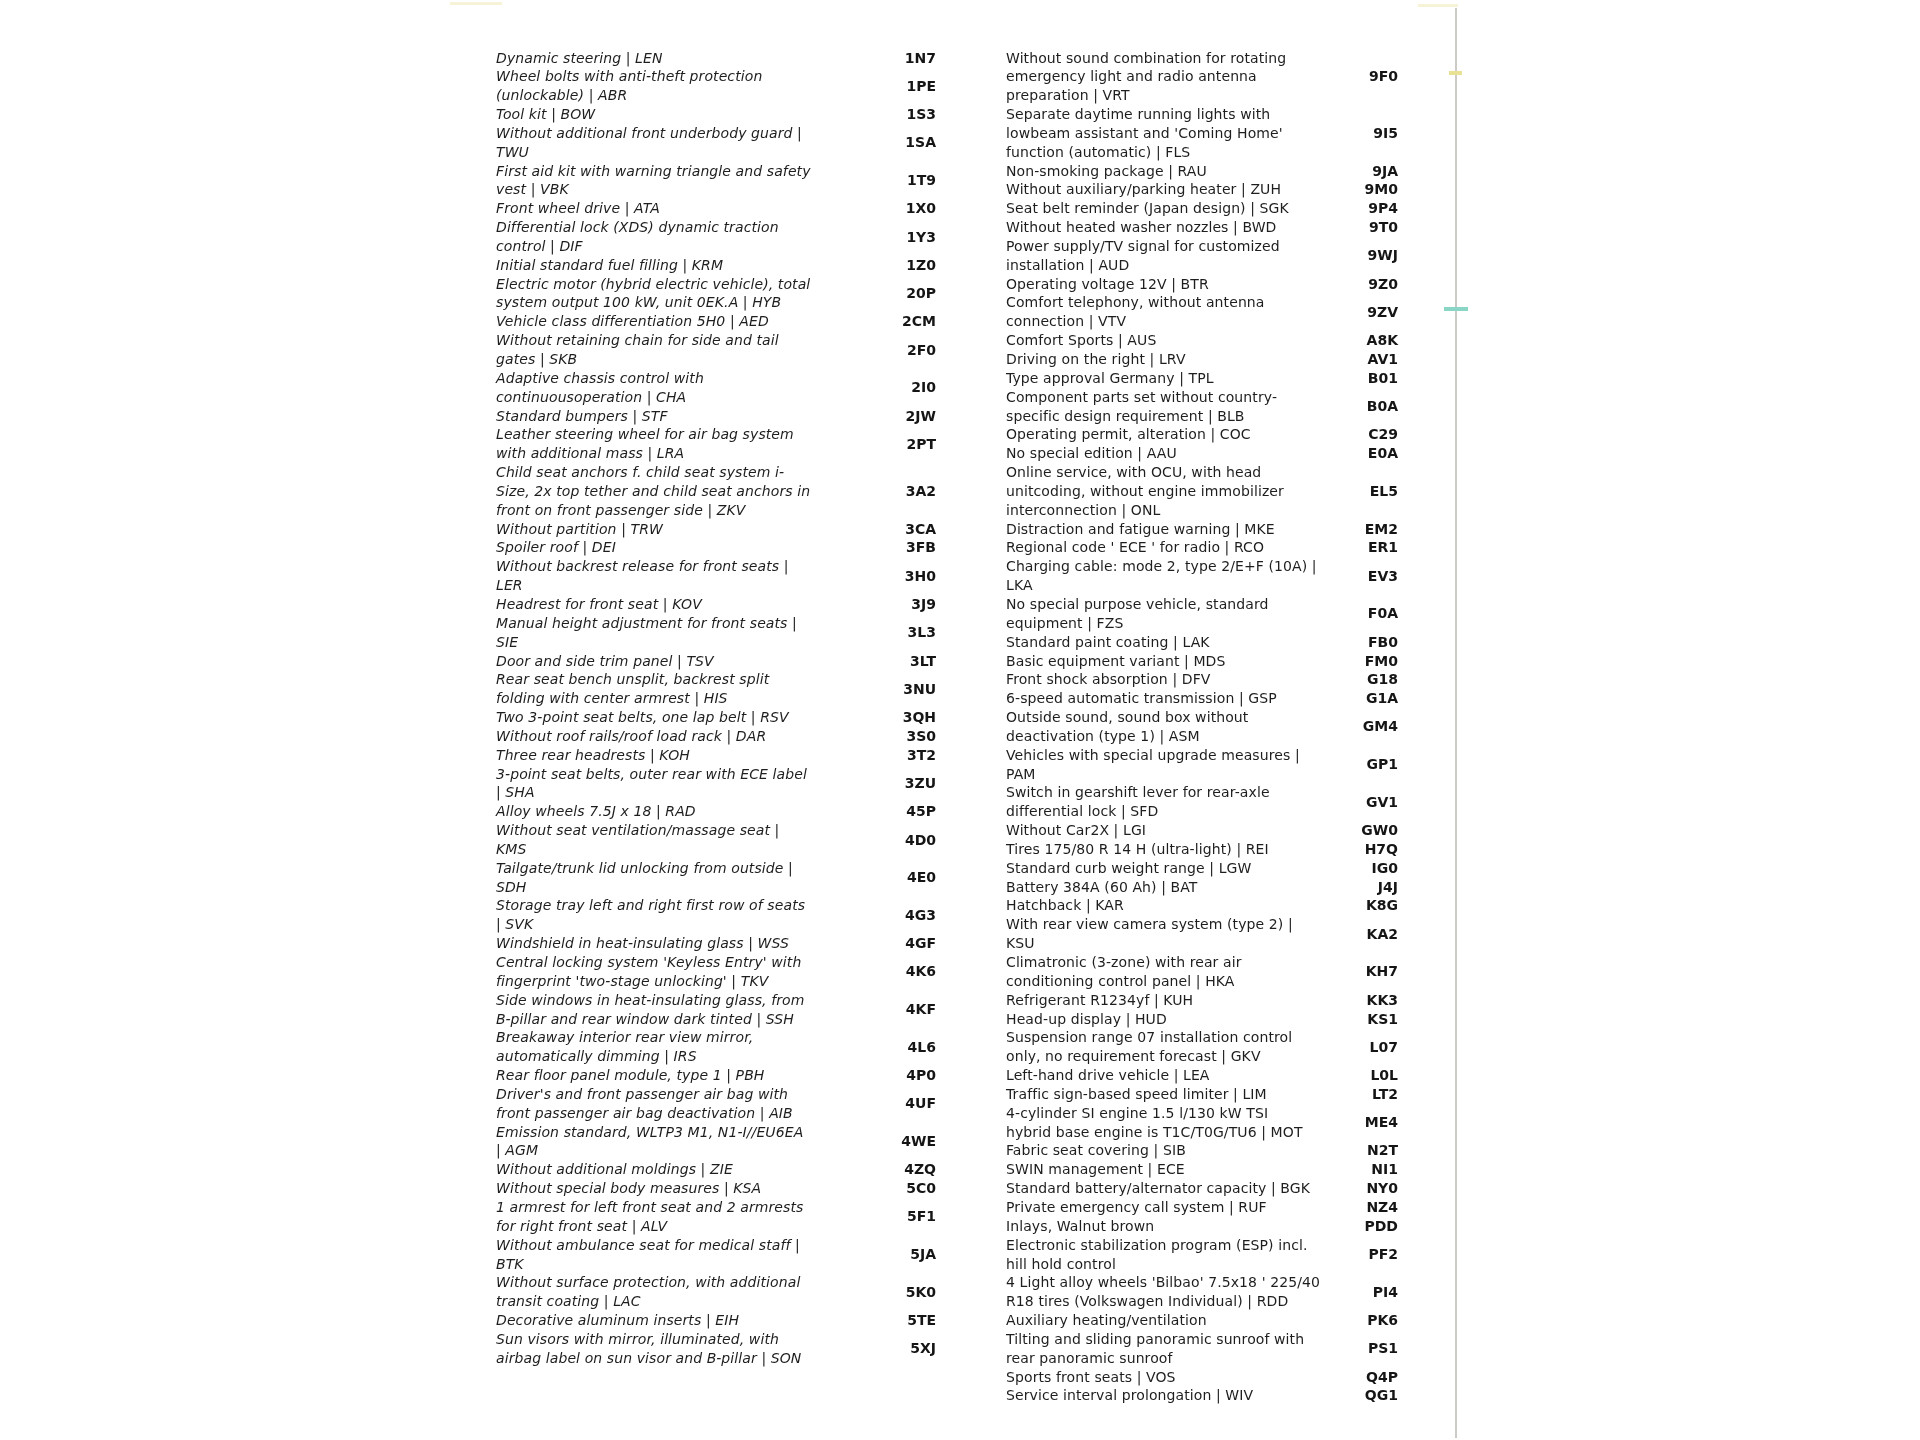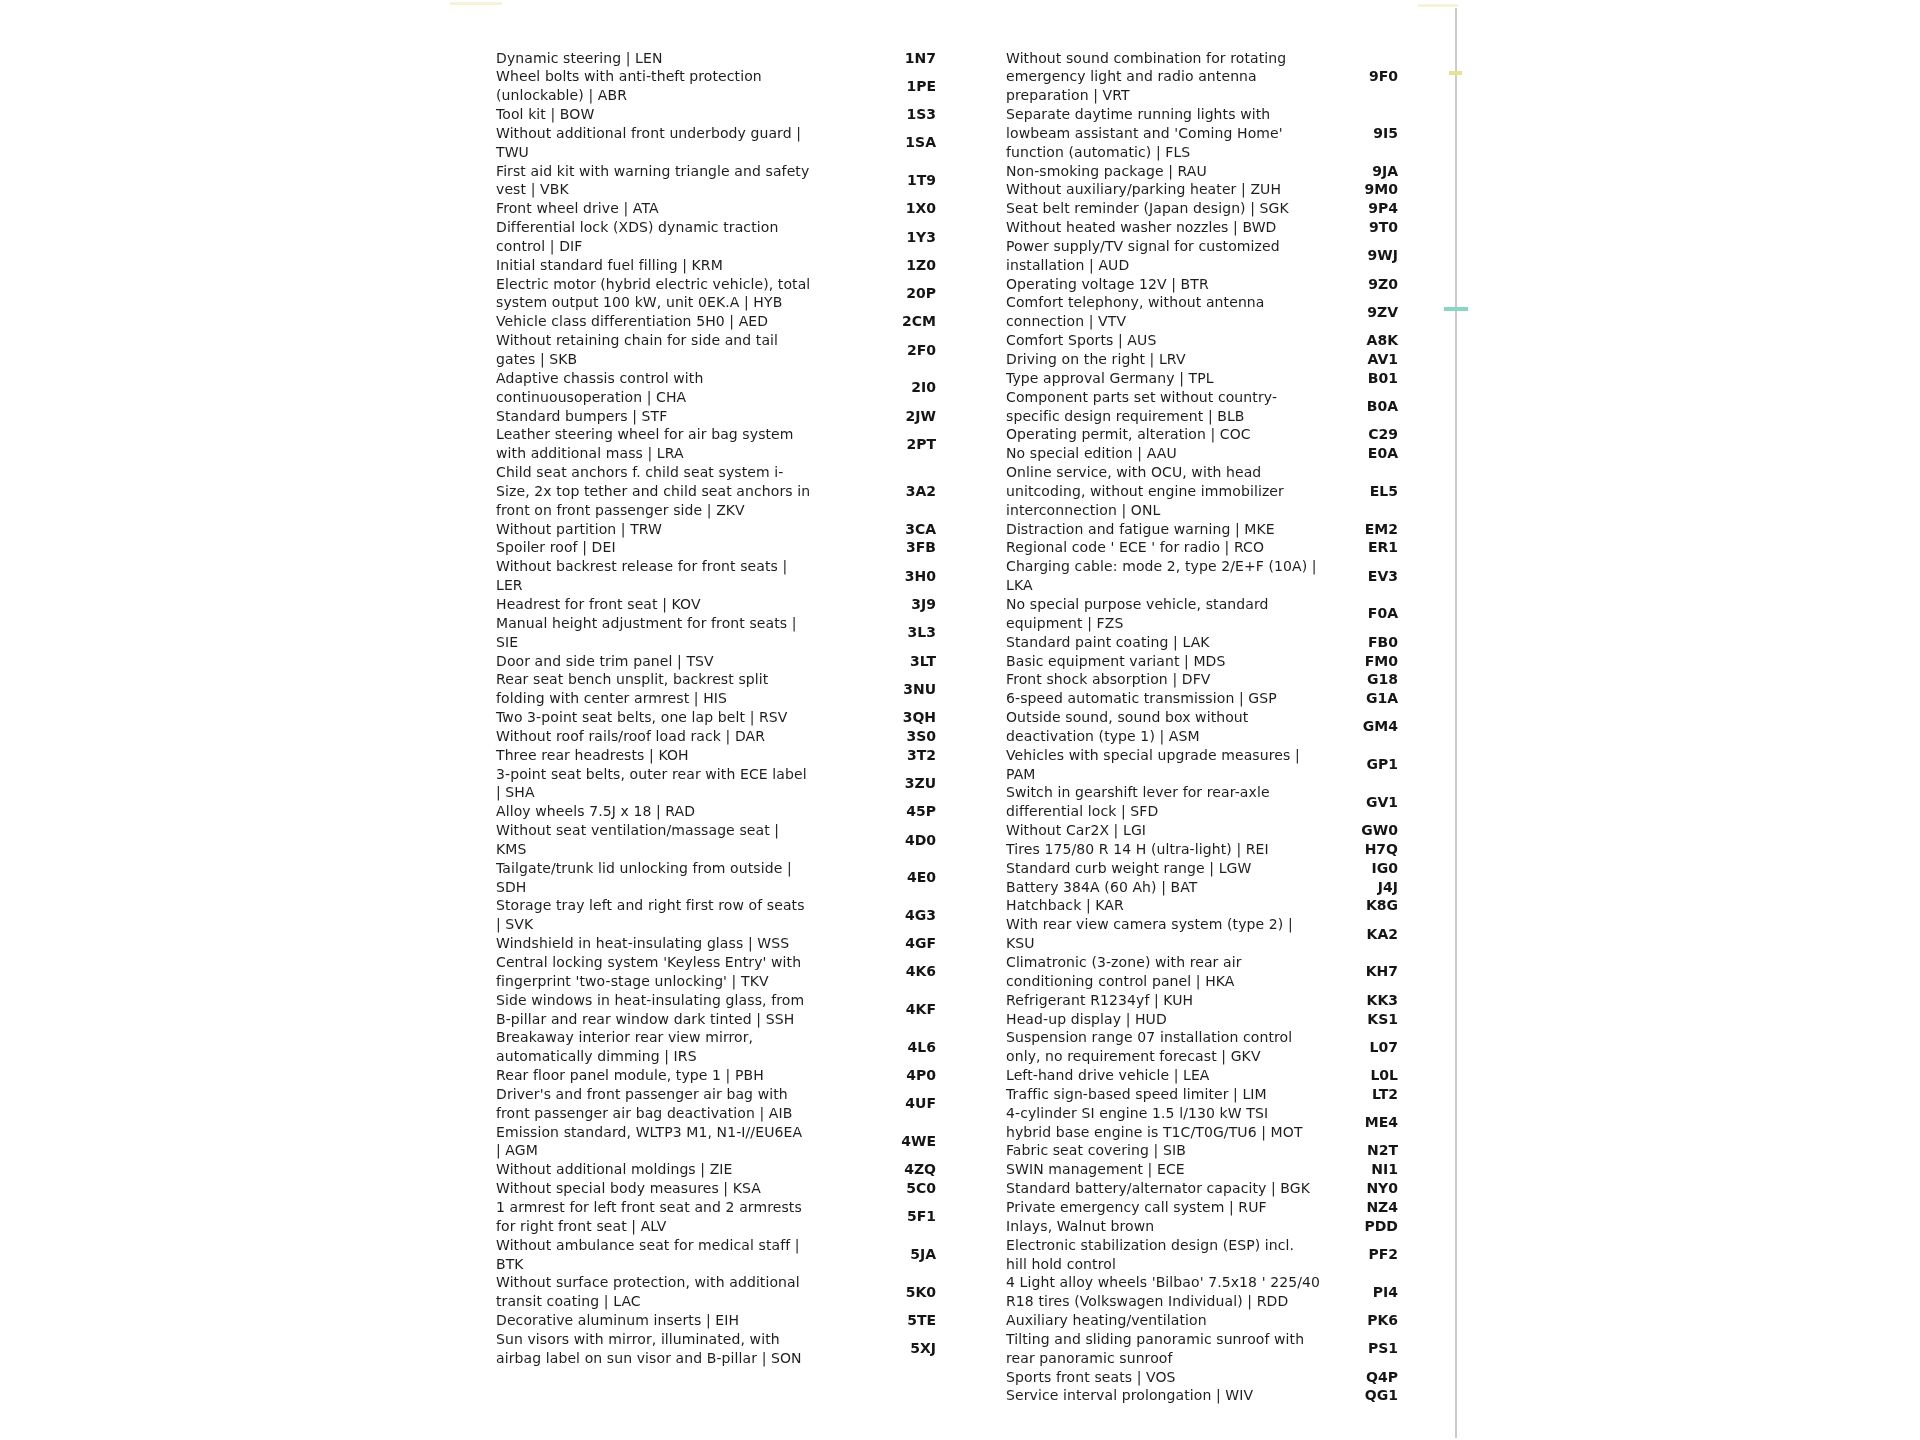--- a/index.html
+++ b/index.html
@@ -27,21 +27,21 @@
     display: flex;
     align-items: center;
   }
   .desc {
     white-space: pre;
     font-size: 14px;
     line-height: 18.85px;
     color: #1e1e1e;
     letter-spacing: 0.1px;
   }
-  #table-left  .desc { width: 348px; }
+  #table-left  .desc { width: 348px; font-style: italic; }
   #table-right .desc { width: 330px; margin-left: 48px; }
   .code {
     font-weight: bold;
     font-size: 14px;
     line-height: 18.85px;
     color: #151515;
     text-align: right;
     flex: 1;
   }
   .divider {
@@ -458,21 +458,21 @@
       </div>
       <div class="row">
         <div class="desc">Private emergency call system | RUF</div>
         <div class="code">NZ4</div>
       </div>
       <div class="row">
         <div class="desc">Inlays, Walnut brown</div>
         <div class="code">PDD</div>
       </div>
       <div class="row">
-        <div class="desc">Electronic stabilization design (ESP) incl.
+        <div class="desc">Electronic stabilization program (ESP) incl.
 hill hold control</div>
         <div class="code">PF2</div>
       </div>
       <div class="row">
         <div class="desc">4 Light alloy wheels 'Bilbao' 7.5x18 ' 225/40
 R18 tires (Volkswagen Individual) | RDD</div>
         <div class="code">PI4</div>
       </div>
       <div class="row">
         <div class="desc">Auxiliary heating/ventilation</div>

